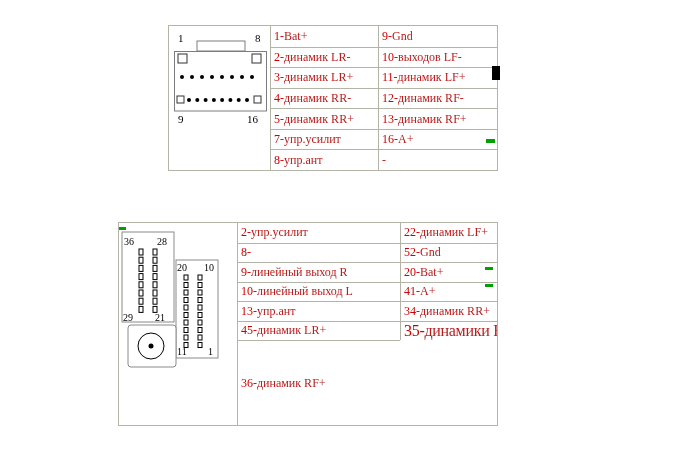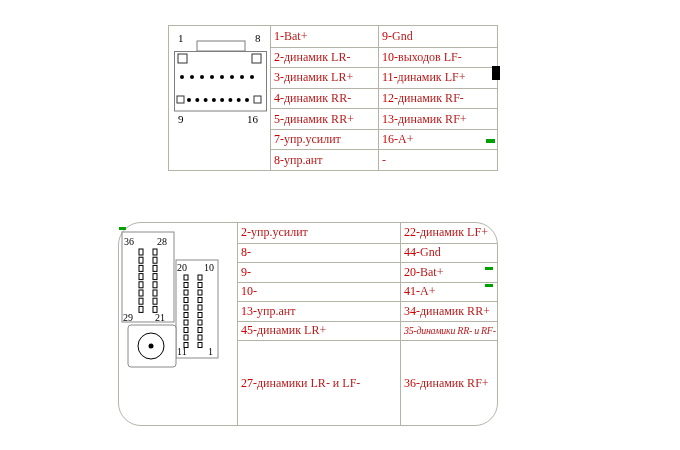--- a/index.html
+++ b/index.html
@@ -2,31 +2,31 @@
 <html><head>
 <meta charset="utf-8">
 <style>
   * { margin:0; padding:0; box-sizing:border-box; }
   html,body { background:#ffffff; }
   body { width:680px; height:450px; position:relative; font-family:"Liberation Serif","DejaVu Serif",serif; }
   .canvas { position:absolute; left:0; top:0; width:680px; height:450px; background:#ffffff; overflow:hidden; }
 
   .box { position:absolute; border:1px solid #b4b4a6; background:#ffffff; }
   .top-box { left:168px; top:25px; width:330px; height:146px; }
-  .bottom-box { left:118px; top:222px; width:380px; height:204px;border-radius:23px; }
+  .bottom-box { left:118px; top:222px; width:380px; height:204px; }
 
   .grid { position:absolute; top:0; bottom:0; right:0; display:grid; }
   .top-grid { left:101px; grid-template-columns:108px 1fr; grid-template-rows:repeat(7,1fr); }
   .bottom-grid { left:118px; grid-template-columns:163px 1fr; grid-template-rows:repeat(6,19.5px) 1fr; }
 
   .cell { border-left:1px solid #b4b4a6; border-top:1px solid #b4b4a6;
           display:flex; align-items:center; padding:0 2px 0 3px;
           font-size:12px; white-space:nowrap; overflow:hidden; color:#000; }
   .top-grid .cell:nth-child(-n+2), .bottom-grid .cell:nth-child(-n+2) { border-top:none; }
-  .bottom-grid .cell:nth-child(12) { font-size:10px; letter-spacing:-0.3px;font-style:italic; }
+  .bottom-grid .cell:nth-child(12) { font-size:16px; letter-spacing:-0.3px; }
   .num { color:#cc0000; }
   .lbl { color:#b91c1c; }
 
   .conn-svg { position:absolute; }
   .top-conn { left:2px; top:5px; }
   .bot-conn { left:1px; top:5px; }
   .conn-svg text { font-family:"Liberation Serif","DejaVu Serif",serif; fill:#000; }
   .top-conn text { font-size:11px; }
   .bot-conn text { font-size:10px; }
 
@@ -208,56 +208,54 @@
           <span class="lbl">упр.усилит</span>
         </div>
       <div class="cell">
           <span class="num">22-</span>
           <span class="lbl">динамик LF+</span>
         </div>
       <div class="cell">
           <span class="num">8-</span>
         </div>
       <div class="cell">
-          <span class="num">44-</span>
+          <span class="num">52-</span>
           <span class="lbl">Gnd</span>
         </div>
       <div class="cell">
           <span class="num">9-</span>
+          <span class="lbl">линейный выход R</span>
         </div>
       <div class="cell">
           <span class="num">20-</span>
           <span class="lbl">Bat+</span>
         </div>
       <div class="cell">
           <span class="num">10-</span>
+          <span class="lbl">линейный выход L</span>
         </div>
       <div class="cell">
           <span class="num">41-</span>
           <span class="lbl">A+</span>
         </div>
       <div class="cell">
           <span class="num">13-</span>
           <span class="lbl">упр.ант</span>
         </div>
       <div class="cell">
           <span class="num">34-</span>
           <span class="lbl">динамик RR+</span>
         </div>
       <div class="cell">
           <span class="num">45-</span>
           <span class="lbl">динамик LR+</span>
         </div>
       <div class="cell">
           <span class="num">35-</span>
           <span class="lbl">динамики RR- и RF-</span>
-        </div>
-      <div class="cell">
-          <span class="num">27-</span>
-          <span class="lbl">динамики LR- и LF-</span>
         </div>
       <div class="cell">
           <span class="num">36-</span>
           <span class="lbl">динамик RF+</span>
         </div>
     </div>
   </div>
 
   <div class="mark mark-black"></div>
   <div class="mark mark-green-1"></div>

